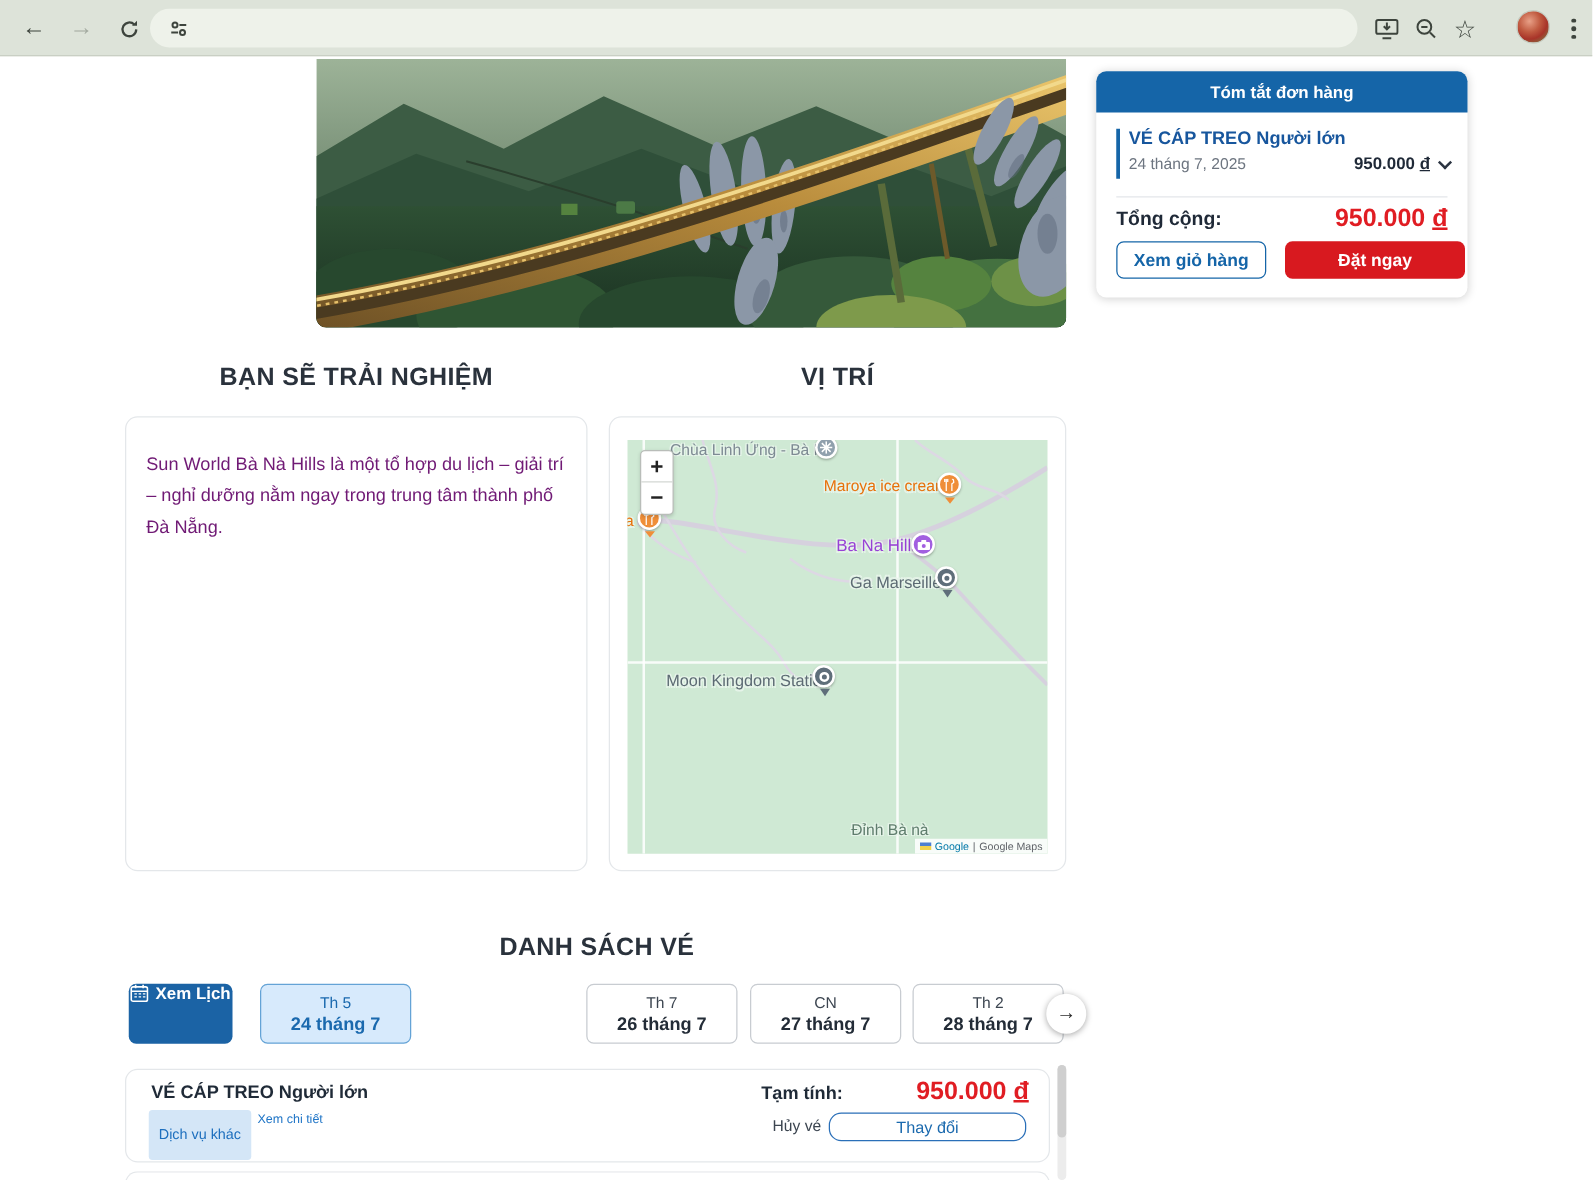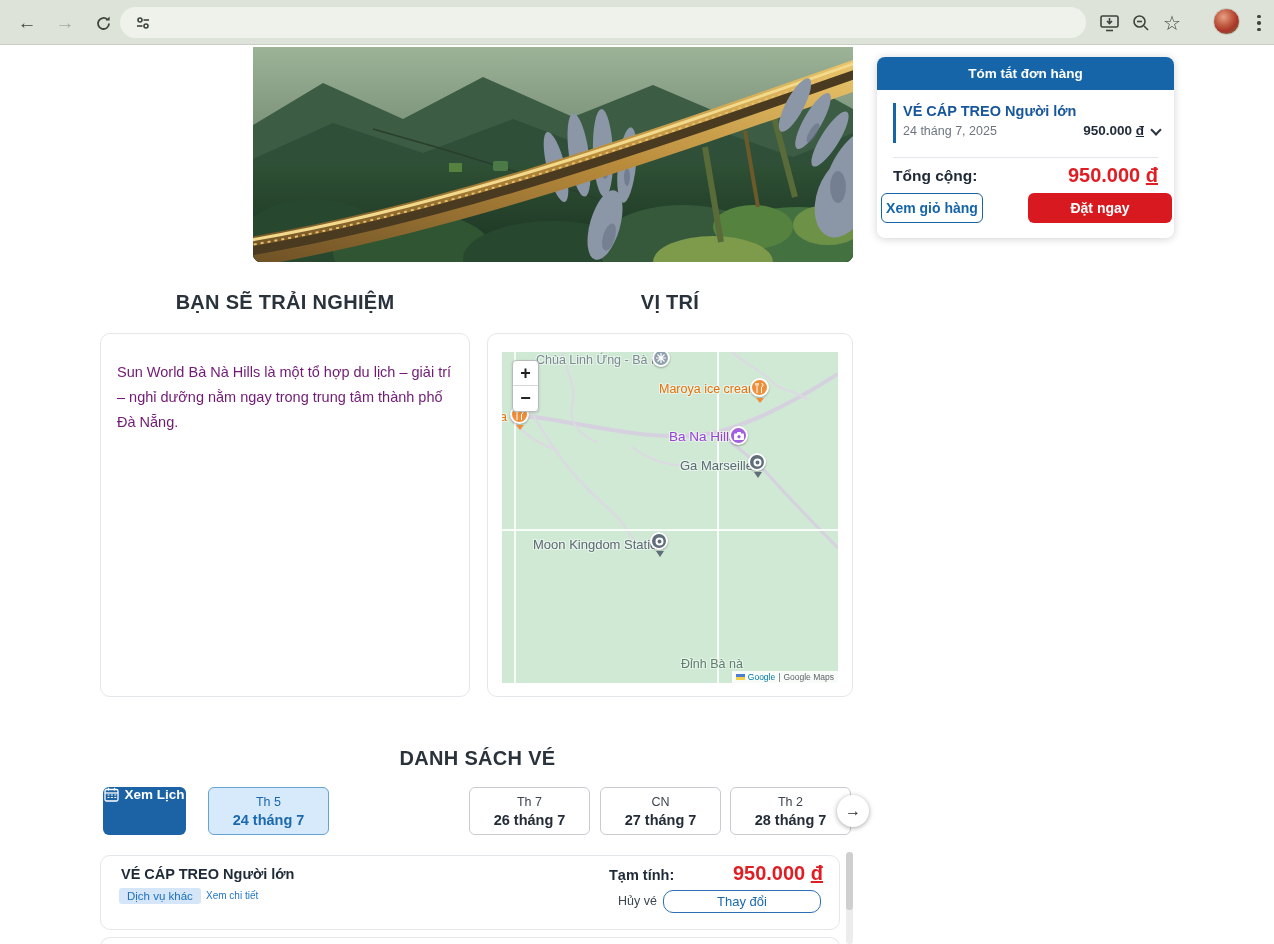--- a/index.html
+++ b/index.html
@@ -63,21 +63,21 @@
   .date-tab { position:absolute; top:742px; width:121px; height:48px; background:#fff; border:1px solid #c8ccd1; border-radius:6px; display:flex; flex-direction:column; align-items:center; justify-content:center; cursor:pointer; }
   .date-tab .d1 { font-size:12.5px; color:#3c4550; }
   .date-tab .d2 { font-size:14.5px; font-weight:bold; color:#232c37; margin-top:3px; }
   .date-tab.selected { background:#d7eafc; border:1px solid #64a3d6; }
   .date-tab.selected .d1 { color:#1a69ae; }
   .date-tab.selected .d2 { color:#1a69ae; }
   .next-btn { position:absolute; left:837px; top:750px; width:32px; height:32px; border-radius:50%; background:#fff; box-shadow:0 1px 5px rgba(0,0,0,0.35); display:flex; align-items:center; justify-content:center; font-size:16px; color:#2b2b2b; cursor:pointer; z-index:6; }
 
   .ticket-card { position:absolute; left:100px; top:810px; width:740px; height:75px; background:#fff; border:1px solid #e4e7ea; border-radius:10px; }
   .tk-name { position:absolute; left:20px; top:10px; font-size:14.5px; font-weight:bold; color:#1f2a37; }
-  .tk-badge { position:absolute; left:18px; top:32px; background:#d4e6f7; color:#1d6fbe; font-size:11.5px; padding:2px 8px; border-radius:3px; }
+  .tk-badge { position:absolute; left:18px; top:32px; background:#d4e6f7; color:#1d6fbe; font-size:11.5px; padding:14px 8px; border-radius:3px; }
   .tk-link { position:absolute; left:105px; top:34px; font-size:10px; color:#2176c7; cursor:pointer; }
   .tk-sub { position:absolute; left:508px; top:11px; font-size:14.5px; font-weight:bold; color:#1f2a37; }
   .tk-price { position:absolute; left:622px; top:6px; width:100px; text-align:right; font-size:20px; font-weight:bold; color:#e01d23; }
   .tk-cancel { position:absolute; left:517px; top:38px; font-size:12.5px; color:#3c4550; }
   .tk-change { position:absolute; left:562px; top:34px; width:158px; height:23px; background:#fff; border:1px solid #2a6fb8; border-radius:10px; color:#1a69ae; font-size:13px; display:flex; align-items:center; justify-content:center; cursor:pointer; }
   .tk-scroll { position:absolute; left:846px; top:807px; width:7px; height:92px; background:#ececec; border-radius:4px; }
   .tk-thumb { position:absolute; left:0; top:0; width:7px; height:58px; background:#cfcfcf; border-radius:4px; cursor:pointer; }
   .ticket-card2 { position:absolute; left:100px; top:892px; width:740px; height:12px; background:#fff; border:1px solid #e4e7ea; border-radius:10px 10px 0 0; border-bottom:none; }
   u { text-decoration:underline; }
 </style>
@@ -204,21 +204,21 @@
   <div class="summary">
     <div class="summary-head">Tóm tắt đơn hàng</div>
     <div class="sum-bar"></div>
     <div class="sum-name">VÉ CÁP TREO Người lớn</div>
     <div class="sum-date">24 tháng 7, 2025</div>
     <div class="sum-price"><span>950.000</span> <u>đ</u></div>
     <div class="chev"></div>
     <div class="sum-div"></div>
     <div class="sum-total-label">Tổng cộng:</div>
     <div class="sum-total"><span>950.000</span> <u>đ</u></div>
-    <button class="btn-outline-blue" style="left:4px; width:102px;">Xem giỏ hàng</button>
+    <button class="btn-outline-blue" style="left:16px; width:120px;">Xem giỏ hàng</button>
     <button class="btn-red" style="left:151px; width:144px;">Đặt ngay</button>
   </div>
 
   <div class="section-h" style="left:100px; top:246px; width:370px;">BẠN SẼ TRẢI NGHIỆM</div>
   <div class="section-h" style="left:487px; top:246px; width:366px;">VỊ TRÍ</div>
 
   <div class="card" style="left:100px; top:288px; width:370px; height:364px;">
     <div class="exp-text">Sun World Bà Nà Hills là một tổ hợp du lịch – giải trí – nghỉ dưỡng nằm ngay trong trung tâm thành phố Đà Nẵng.</div>
   </div>
 

